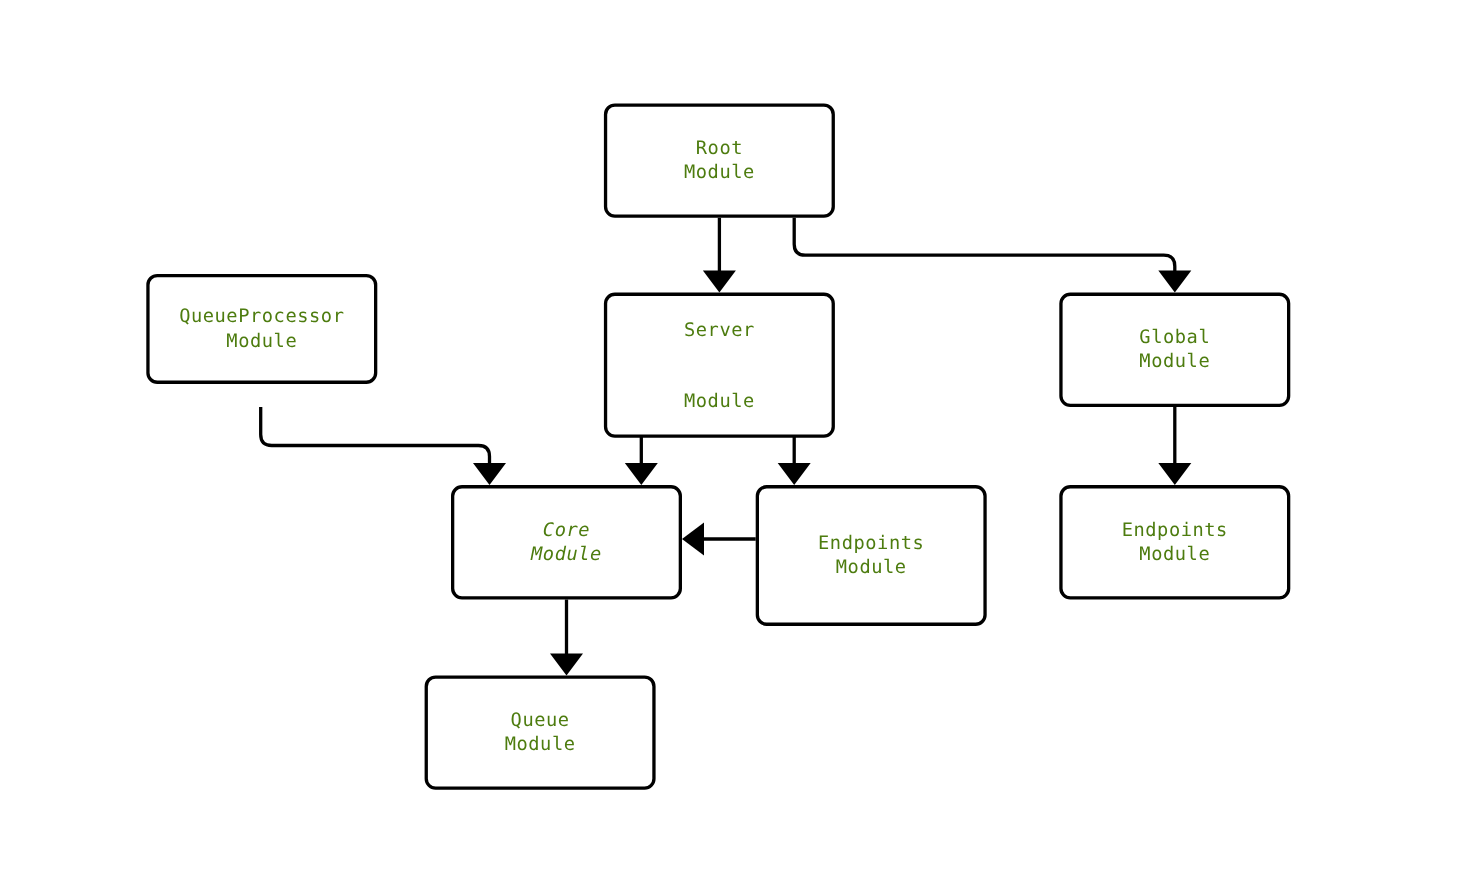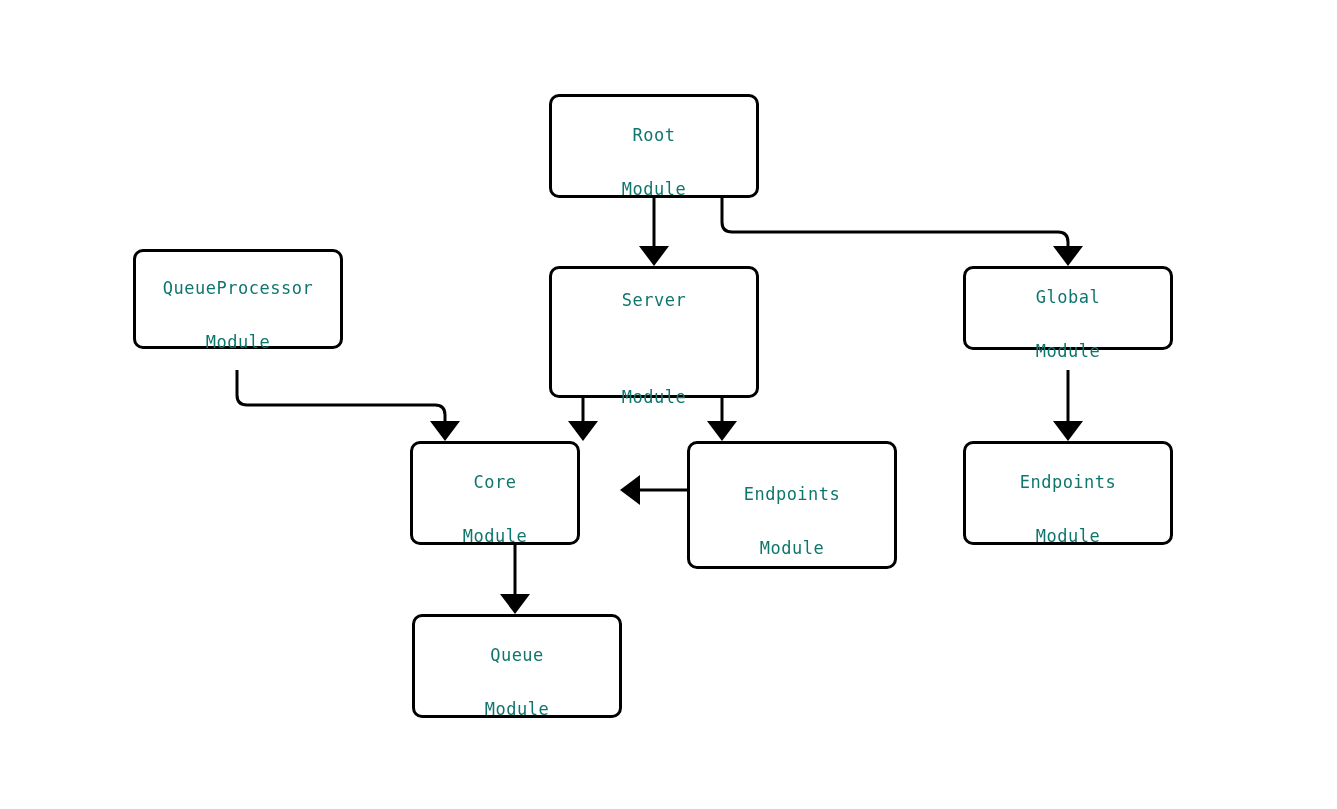--- a/index.html
+++ b/index.html
@@ -33,24 +33,23 @@
     display: flex;
     flex-direction: column;
     align-items: center;
     justify-content: center;
     z-index: 2;
   }
   .node-line {
     font-family: "DejaVu Sans Mono", "Liberation Mono", monospace;
     font-size: 17px;
     line-height: 22px;
-    color: #0f766e;
+    color: #4d7c0f;
     letter-spacing: 0.5px;
     white-space: pre;
-    margin-top: 32px;
   }
 </style>
 </head>
 <body>
 
 <div id="canvas">
   <svg id="edges" viewBox="0 0 1337 809" xmlns="http://www.w3.org/2000/svg">
       <path d="M 654 198 L 654 252" fill="none" stroke="#000000" stroke-width="3" stroke-linecap="butt" stroke-linejoin="round"></path>
       <polygon points="639,246 669,246 654,266" fill="#000000"></polygon>
       <path d="M 722 198 L 722 222 Q 722 232 732 232 L 1058 232 Q 1068 232 1068 242 L 1068 252" fill="none" stroke="#000000" stroke-width="3" stroke-linecap="butt" stroke-linejoin="round"></path>
@@ -73,33 +72,33 @@
       <div class="node-line">Module</div>
     </div>
     <div class="node" style="left: 133px; top: 249px; width: 210px; height: 100px; background: rgb(255, 255, 255); border-color: rgb(0, 0, 0);">
       <div class="node-line">QueueProcessor</div>
       <div class="node-line">Module</div>
     </div>
     <div class="node" style="left: 549px; top: 266px; width: 210px; height: 132px; background: rgb(255, 255, 255); border-color: rgb(0, 0, 0); gap: 43px;">
       <div class="node-line">Server</div>
       <div class="node-line">Module</div>
     </div>
-    <div class="node" style="left: 963px; top: 266px; width: 210px; height: 84px; background: rgb(255, 255, 255); border-color: rgb(0, 0, 0);">
+    <div class="node" style="left: 963px; top: 266px; width: 210px; height: 104px; background: rgb(255, 255, 255); border-color: rgb(0, 0, 0);">
       <div class="node-line">Global</div>
       <div class="node-line">Module</div>
     </div>
-    <div class="node" style="left: 410px; top: 441px; width: 170px; height: 104px; background: rgb(255, 255, 255); border-color: rgb(0, 0, 0);">
+    <div class="node" style="left: 410px; top: 441px; width: 210px; height: 104px; background: rgb(255, 255, 255); border-color: rgb(0, 0, 0); font-style: italic;">
       <div class="node-line">Core</div>
       <div class="node-line">Module</div>
     </div>
     <div class="node" style="left: 687px; top: 441px; width: 210px; height: 128px; background: rgb(255, 255, 255); border-color: rgb(0, 0, 0);">
       <div class="node-line">Endpoints</div>
       <div class="node-line">Module</div>
     </div>
     <div class="node" style="left: 963px; top: 441px; width: 210px; height: 104px; background: rgb(255, 255, 255); border-color: rgb(0, 0, 0);">
       <div class="node-line">Endpoints</div>
       <div class="node-line">Module</div>
     </div>
-    <div class="node" style="left: 412px; top: 614px; width: 210px; height: 104px; background: rgb(255, 255, 255); border-color: rgb(0, 0, 0);">
+    <div class="node" style="left: 386px; top: 614px; width: 210px; height: 104px; background: rgb(255, 255, 255); border-color: rgb(0, 0, 0);">
       <div class="node-line">Queue</div>
       <div class="node-line">Module</div>
     </div>
   </div>
 
 </body></html>

